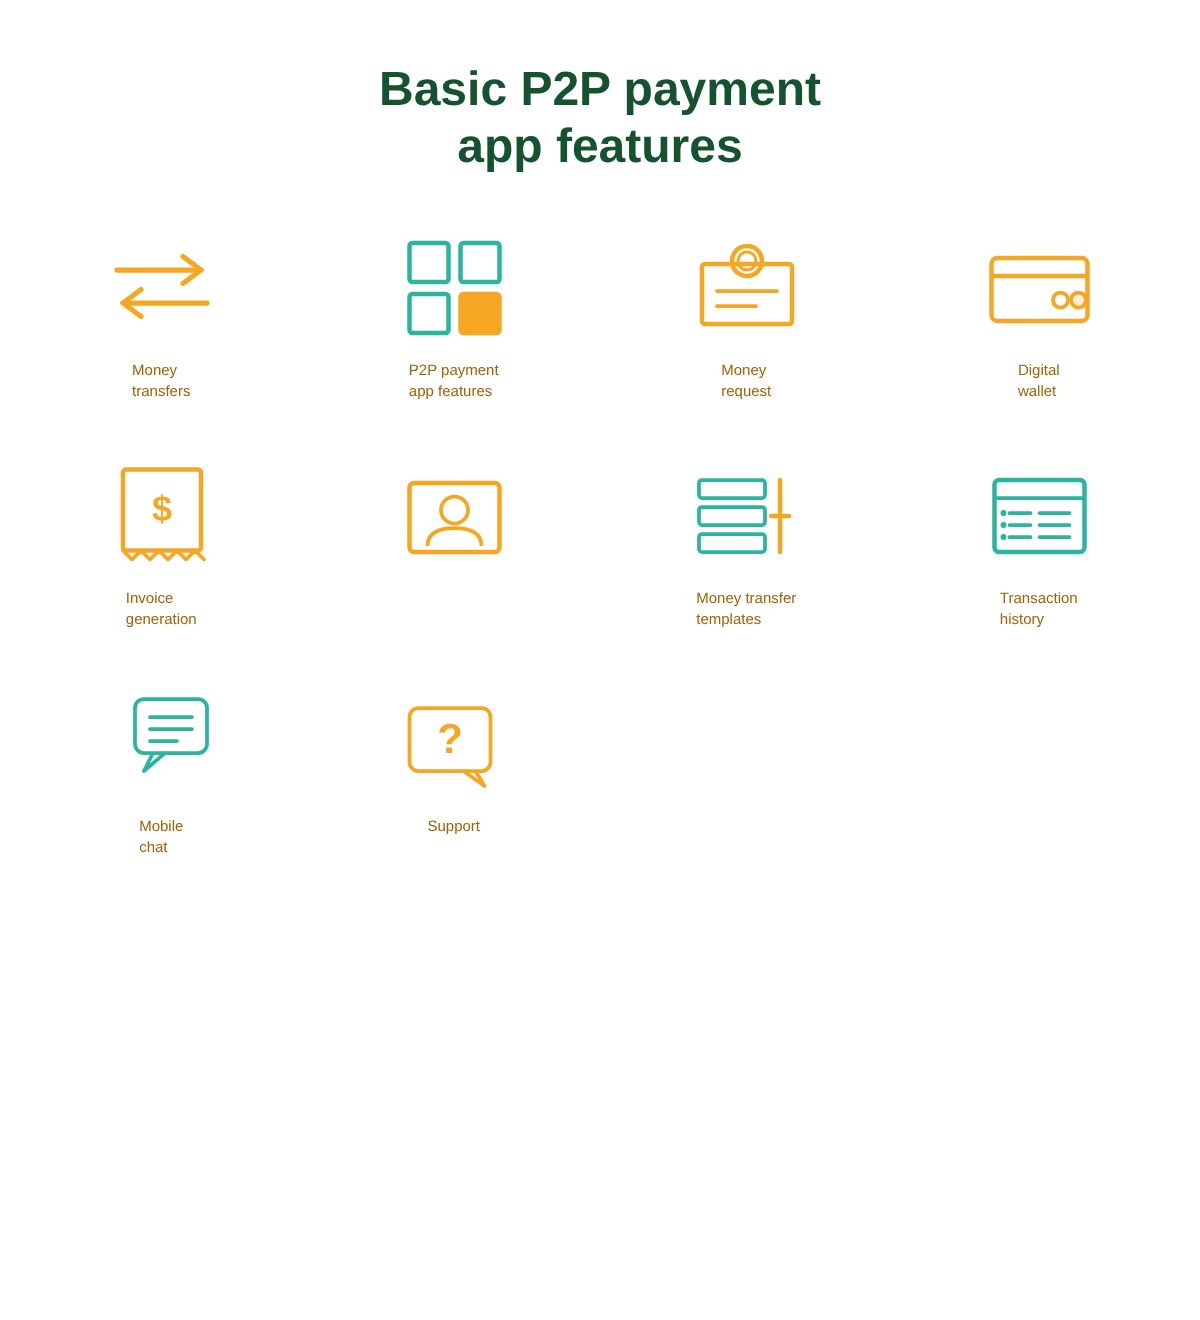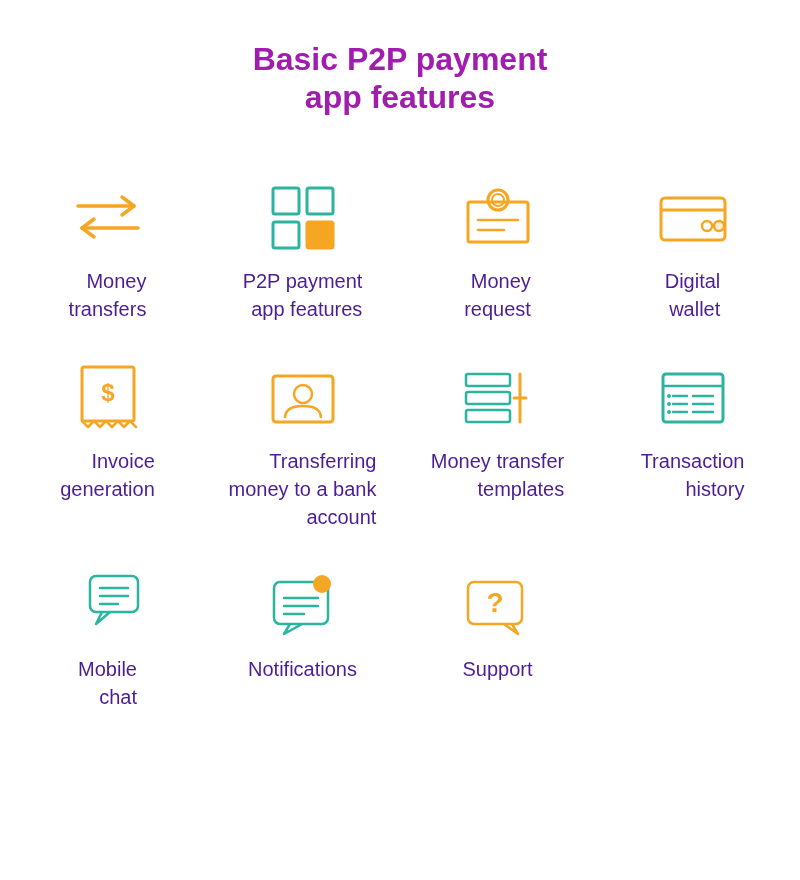--- a/index.html
+++ b/index.html
@@ -8,25 +8,25 @@
       min-height: 880px;
       background: #ffffff;
       font-family: 'Segoe UI', Arial, sans-serif;
       display: flex;
       flex-direction: column;
       align-items: center;
       padding: 40px 20px 40px;
     }
     .page-title {
       text-align: center;
-      color: #a21caf;
+      color: #14532d;
       font-size: 32px;
       font-weight: 800;
       line-height: 1.2;
-      margin-bottom: 66px;
+      margin-bottom: 40px;
     }
     .grid {
       display: grid;
       grid-template-columns: repeat(4, 1fr);
       gap: 40px 20px;
       width: 100%;
       max-width: 760px;
     }
     .card {
       display: flex;
@@ -35,23 +35,23 @@
       gap: 14px;
     }
     .icon-wrap {
       width: 80px;
       height: 70px;
       display: flex;
       align-items: center;
       justify-content: center;
     }
     .card-label {
-      text-align: right;
-      color: #4c1d95;
-      font-size: 20px;
+      text-align: left;
+      color: #a16207;
+      font-size: 10px;
       font-weight: 400;
       line-height: 1.4;
     }
 
     svg { overflow: visible; }
   </style>
 </head>
 <body>
 
 <h1 class="page-title">
@@ -144,21 +144,20 @@
     <div class="icon-wrap">
       <svg width="68" height="64" viewBox="0 0 68 64">
 
         <rect x="4" y="10" width="60" height="46" rx="3" fill="none" stroke="#f5a623" stroke-width="3"></rect>
 
         <circle cx="34" cy="28" r="9" fill="none" stroke="#f5a623" stroke-width="2.5"></circle>
 
         <path d="M16 52 Q16 40 34 40 Q52 40 52 52" fill="none" stroke="#f5a623" stroke-width="2.5"></path>
       </svg>
     </div>
-    <span class="card-label">Transferring<br>money to a bank<br>account</span>
   </div>
 
   <div class="card">
     <div class="icon-wrap">
       <svg width="72" height="60" viewBox="0 0 72 60">
 
         <rect x="4" y="6" width="44" height="12" rx="2" fill="none" stroke="#2bb5a0" stroke-width="2.5"></rect>
         <rect x="4" y="24" width="44" height="12" rx="2" fill="none" stroke="#2bb5a0" stroke-width="2.5"></rect>
         <rect x="4" y="42" width="44" height="12" rx="2" fill="none" stroke="#2bb5a0" stroke-width="2.5"></rect>
 
@@ -201,37 +200,20 @@
         <polyline points="28,40 22,52 36,40" fill="none" stroke="#2bb5a0" stroke-width="2.5" stroke-linejoin="round"></polyline>
 
         <line x1="26" y1="16" x2="54" y2="16" stroke="#2bb5a0" stroke-width="2.5" stroke-linecap="round"></line>
         <line x1="26" y1="24" x2="54" y2="24" stroke="#2bb5a0" stroke-width="2.5" stroke-linecap="round"></line>
         <line x1="26" y1="32" x2="44" y2="32" stroke="#2bb5a0" stroke-width="2.5" stroke-linecap="round"></line>
       </svg>
     </div>
     <span class="card-label">Mobile<br>chat</span>
   </div>
 
-  <div class="card">
-    <div class="icon-wrap">
-      <svg width="66" height="68" viewBox="0 0 66 68">
-
-        <rect x="4" y="10" width="54" height="42" rx="6" fill="none" stroke="#2bb5a0" stroke-width="2.5"></rect>
-
-        <polyline points="20,52 14,62 32,52" fill="none" stroke="#2bb5a0" stroke-width="2.5" stroke-linejoin="round"></polyline>
-
-        <circle cx="52" cy="12" r="9" fill="#f5a623"></circle>
-
-        <line x1="14" y1="26" x2="48" y2="26" stroke="#2bb5a0" stroke-width="2.5" stroke-linecap="round"></line>
-        <line x1="14" y1="34" x2="48" y2="34" stroke="#2bb5a0" stroke-width="2.5" stroke-linecap="round"></line>
-        <line x1="14" y1="42" x2="34" y2="42" stroke="#2bb5a0" stroke-width="2.5" stroke-linecap="round"></line>
-      </svg>
-    </div>
-    <span class="card-label">Notifications</span>
-  </div>
 
   <div class="card">
     <div class="icon-wrap">
       <svg width="68" height="68" viewBox="0 0 68 68">
 
         <rect x="4" y="10" width="54" height="42" rx="6" fill="none" stroke="#f5a623" stroke-width="2.5"></rect>
 
         <polyline points="40,52 54,62 48,52" fill="none" stroke="#f5a623" stroke-width="2.5" stroke-linejoin="round"></polyline>
 
         <text x="31" y="40" text-anchor="middle" font-size="28" fill="#f5a623" font-weight="bold">?</text>

